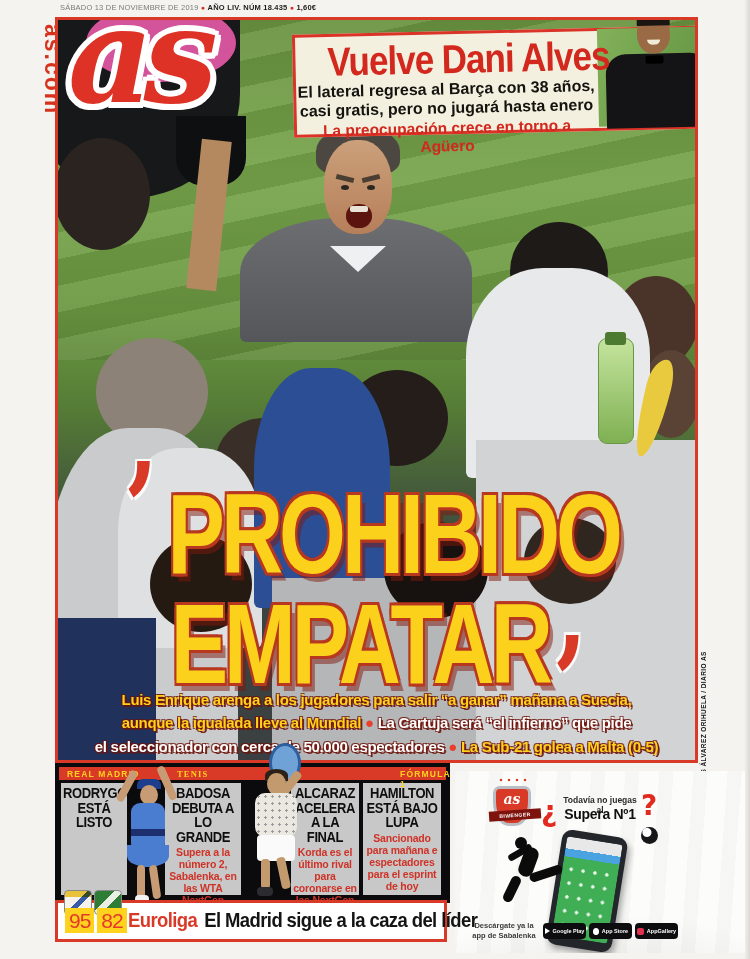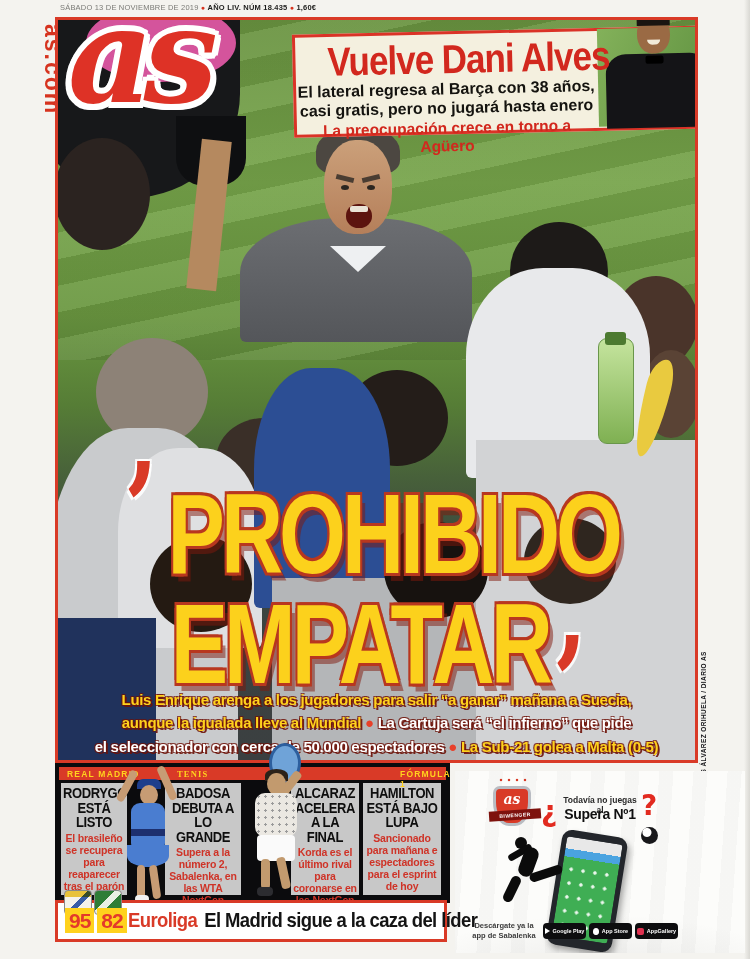--- a/index.html
+++ b/index.html
@@ -119,21 +119,21 @@
   .fa .legL{position:absolute;left:24px;top:116px;width:9px;height:30px;background:#c29a6e;border-radius:4px;}
   .fa .legR{position:absolute;left:42px;top:114px;width:9px;height:32px;background:#c29a6e;transform:rotate(-12deg);border-radius:4px;}
   .fa .shoeL{position:absolute;left:20px;top:144px;width:16px;height:9px;background:#2c2c30;border-radius:4px;}
 
   
   .euro{position:absolute;left:55px;top:900px;width:386px;height:36px;background:#fff;border:3px solid #d93a27;z-index:5;}
   .crest{position:absolute;top:-13px;width:26px;height:23px;border-radius:4px;border:1px solid #888;}
   .crest1{left:6px;background:linear-gradient(180deg,#e8c23a 0 6px,#f4f2ea 6px),linear-gradient(135deg,transparent 45%,#3b62b5 45% 60%,transparent 60%);background-blend-mode:multiply;}
   .crest2{left:36px;background:linear-gradient(135deg,#2e7d36 40%,#e9efe4 40% 58%,#2e7d36 58%);}
   .score-row{position:absolute;left:7px;top:5px;display:flex;gap:3px;}
-  .score{background:#ffd21d;color:#e4392b;font-size:21px;font-weight:bold;line-height:25px;padding:0 4px;letter-spacing:-1px;}
+  .score{background:#ffd21d;color:#e4392b;font-size:21px;font-weight:normal;line-height:25px;padding:0 4px;letter-spacing:-1px;}
   .euro-text{position:absolute;left:70px;top:5px;font-size:18.5px;font-weight:bold;white-space:nowrap;letter-spacing:-.6px;transform:scaleY(1.1);transform-origin:left top;}
   .euro-comp{color:#d93a27;margin-right:7px;}
   .euro-head{color:#141414;}
 
   
   .ad{position:absolute;left:455px;top:771px;width:290px;height:182px;background:#fcfcfa;overflow:hidden;
       background-image:radial-gradient(ellipse 320px 110px at 50% 118%,rgba(60,60,60,.10),transparent 65%),
                        repeating-linear-gradient(94deg,rgba(0,0,0,.025) 0 14px,transparent 14px 34px);}
   .shield{position:absolute;left:38px;top:15px;width:38px;height:40px;background:#d93a27;
           border:3px solid #b9bcc2;border-radius:7px 7px 16px 16px / 7px 7px 24px 24px;box-sizing:border-box;}
@@ -256,21 +256,20 @@
   <div class="credit">JESÚS ÁLVAREZ ORIHUELA / DIARIO AS</div>
 
   <div class="briefs">
     <div class="briefs-bar"></div>
     <div class="blabel bl1">REAL MADRID</div>
     <div class="blabel bl2">TENIS</div>
     <div class="blabel bl3">FÓRMULA 1</div>
 
     <div class="card c1">
       <h4>RODRYGO ESTÁ LISTO</h4>
-      <p>El brasileño se recupera para reaparecer tras el parón</p>
     </div>
     <div class="card c2">
       <h4>BADOSA DEBUTA A LO GRANDE</h4>
       <p>Supera a la número 2, Sabalenka, en las WTA NextGen</p>
     </div>
     <div class="card c3">
       <h4>ALCARAZ ACELERA A LA FINAL</h4>
       <p>Korda es el último rival para coronarse en las NextGen</p>
     </div>
     <div class="card c4">

